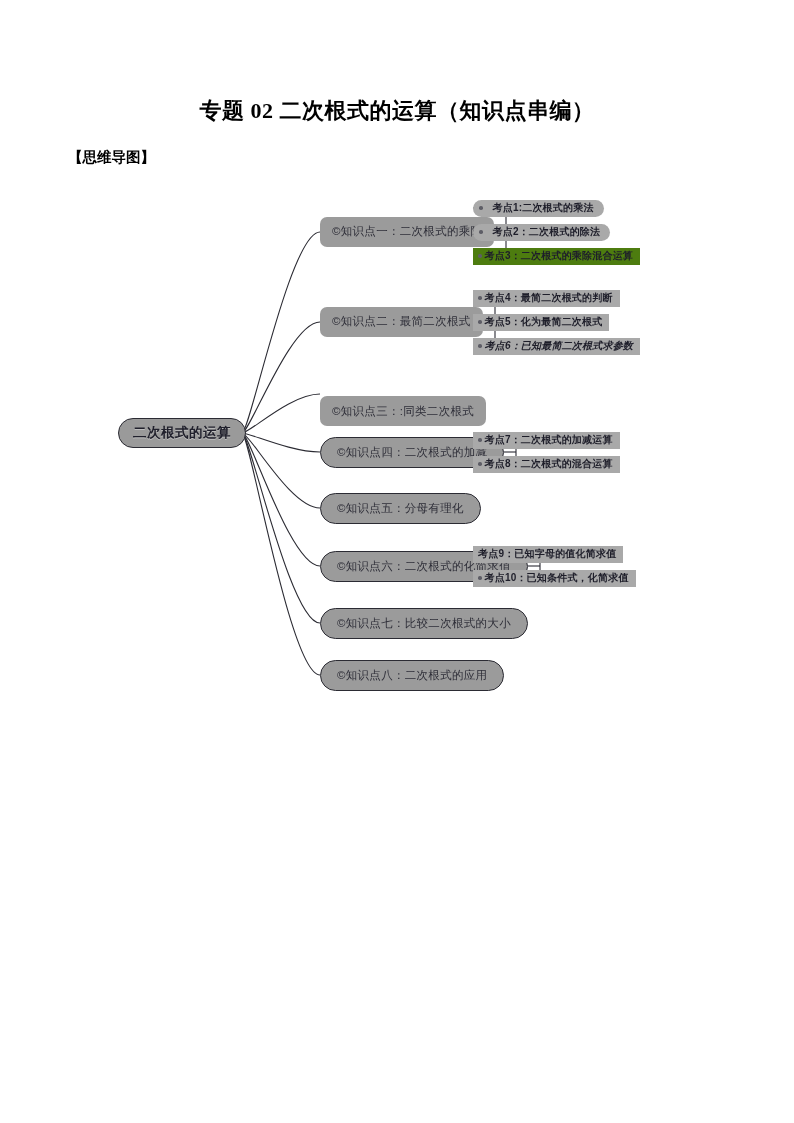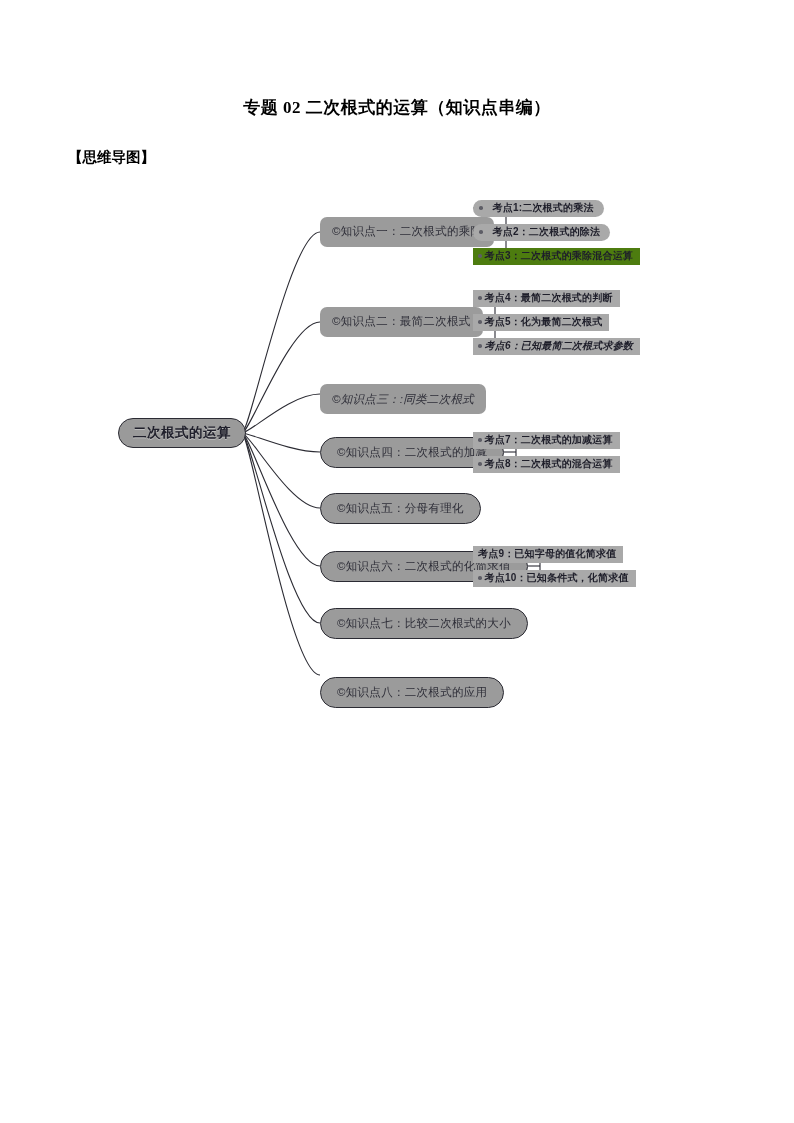--- a/index.html
+++ b/index.html
@@ -13,21 +13,21 @@
   }
   .page{position:relative;width:794px;height:1123px;}
 
   
   .doc-title{
     position:absolute;
     left:0; right:0;
     top:96px;
     text-align:center;
     font-family:"Liberation Serif","DejaVu Serif",serif;
-    font-size:17px;
+    font-size:22px;
     font-weight:bold;
     color:#000;
     letter-spacing:0.5px;
   }
   .section-label{
     position:absolute;
     left:68px;
     top:148px;
     font-family:Liberation Sans, sans-serif;
     font-size:14.5px;
@@ -184,21 +184,21 @@
           <span class="txt">考点4：最简二次根式的判断</span>
         </div>
         <div class="node node-l3" style="left: 473px; top: 133.5px;">
           <span class="bullet"></span>
           <span class="txt">考点5：化为最简二次根式</span>
         </div>
         <div class="node node-l3" style="left: 473px; top: 157.5px; font-style: italic;">
           <span class="bullet"></span>
           <span class="txt">考点6：已知最简二次根式求参数</span>
         </div>
-        <div class="node node-l2" style="left: 320px; top: 204px; font-style: italic;">
+        <div class="node node-l2" style="left: 320px; top: 216px;">
           <span class="txt">©知识点三：:同类二次根式</span>
         </div>
         <div class="node node-l2 pill" style="left: 320px; top: 256.5px;">
           <span class="txt">©知识点四：二次根式的加减</span>
         </div>
         <div class="node node-l3" style="left: 473px; top: 251.5px;">
           <span class="bullet"></span>
           <span class="txt">考点7：二次根式的加减运算</span>
         </div>
         <div class="node node-l3" style="left: 473px; top: 275.5px; justify-content: center;">
@@ -215,19 +215,19 @@
           <span class="bullet hidden"></span>
           <span class="txt">考点9：已知字母的值化简求值</span>
         </div>
         <div class="node node-l3" style="left: 473px; top: 389.5px;">
           <span class="bullet"></span>
           <span class="txt">考点10：已知条件式，化简求值</span>
         </div>
         <div class="node node-l2 pill" style="left: 320px; top: 427.5px;">
           <span class="txt">©知识点七：比较二次根式的大小</span>
         </div>
-        <div class="node node-l2 pill" style="left: 320px; top: 479.5px; margin-top: 17px;">
+        <div class="node node-l2 pill" style="left: 320px; top: 479.5px;">
           <span class="txt">©知识点八：二次根式的应用</span>
         </div>
       </div>
   </div>
 
 </div>
 
 </body></html>

